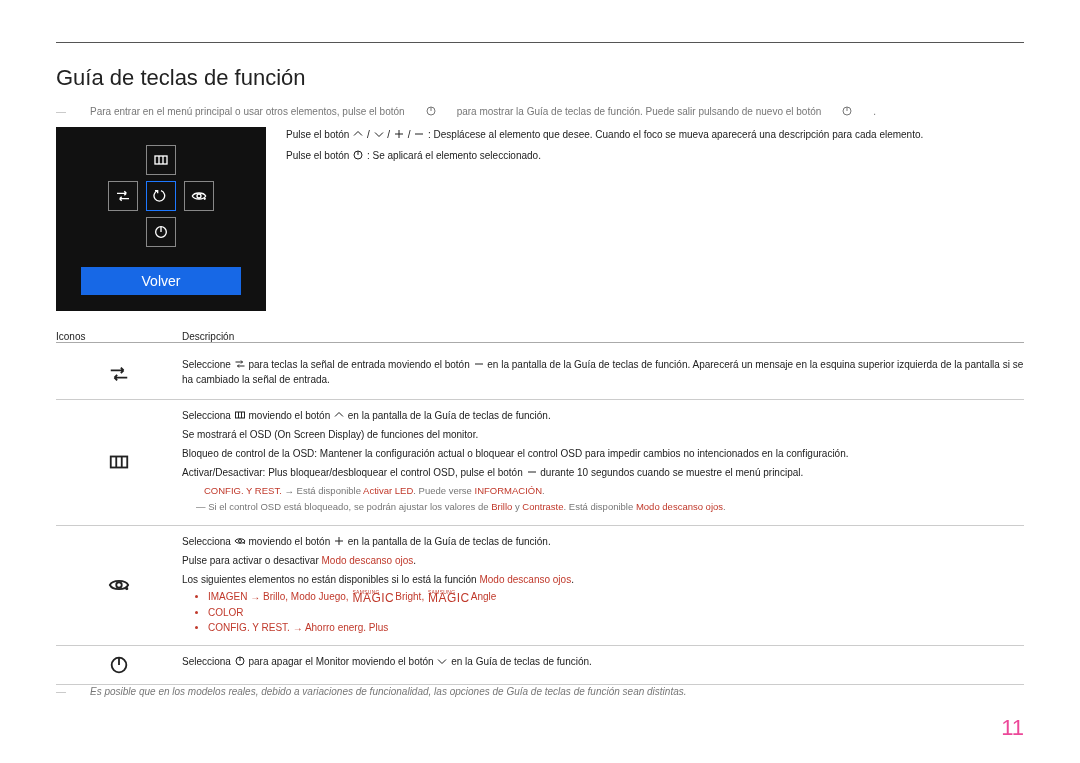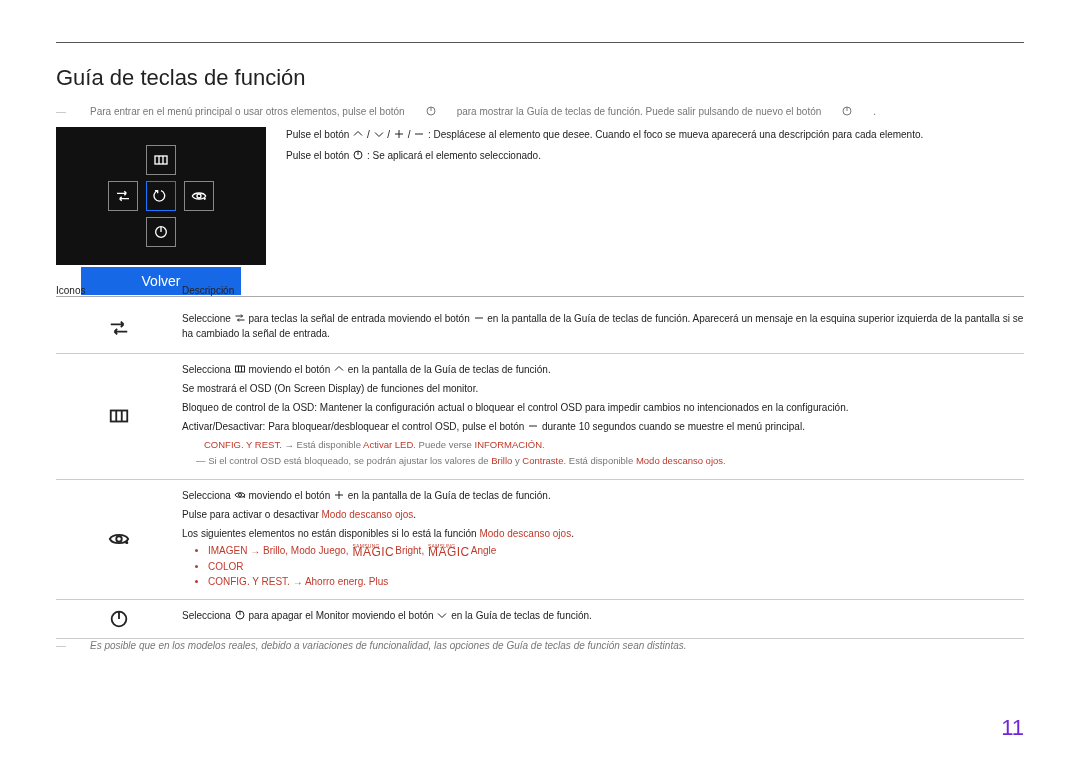--- a/index.html
+++ b/index.html
@@ -41,21 +41,21 @@
   }
   .row-top {
     display: flex;
     gap: 20px;
     align-items: flex-start;
     margin-bottom: 20px;
   }
   
   .osd {
     width: 210px;
-    height: 138px;
+    height: 184px;
     background: #111;
     color: #fff;
     display: flex;
     flex-direction: column;
     align-items: center;
     padding-top: 18px;
     flex-shrink: 0;
   }
   .osd-row { display: flex; gap: 8px; margin-bottom: 6px; }
   .osd-btn {
@@ -111,21 +111,21 @@
     vertical-align: middle;
     margin: 0 1px;
   }
   .magic-stack .t { font-size: 5px; letter-spacing: 0.3px; }
   .magic-stack .b { font-size: 12px; letter-spacing: 0.5px; }
   .page-num {
     position: absolute;
     right: 56px;
     bottom: 22px;
     font-size: 22px;
-    color: #6d28d9;
+    color: #ec4899;
     font-weight: 300;
   }
   .inline-icon {
     display: inline-block;
     width: 12px; height: 12px;
     vertical-align: -2px;
   }
   .foot-note { margin-top: 1px; font-style: italic; }
 </style>
 </head>
@@ -292,21 +292,21 @@
             </svg>
           <span>moviendo el botón</span>
           <svg class="inline-icon" viewBox="0 0 24 24">
               <use href="#i-up"></use>
             </svg>
           <span>en la pantalla de la Guía de teclas de función.</span>
         </p>
         <p class="desc-line">Se mostrará el OSD (On Screen Display) de funciones del monitor.</p>
         <p class="desc-line">Bloqueo de control de la OSD: Mantener la configuración actual o bloquear el control OSD para impedir cambios no intencionados en la configuración.</p>
         <p class="desc-line">
-          <span>Activar/Desactivar: Para bloquear/desbloquear el control OSD, pulse el botón</span>
+          <span>Activar/Desactivar: Plus bloquear/desbloquear el control OSD, pulse el botón</span>
           <svg class="inline-icon" viewBox="0 0 24 24">
               <use href="#i-minus"></use>
             </svg>
           <span>durante 10 segundos cuando se muestre el menú principal.</span>
         </p>
         <p class="desc-sub" style="margin-left:22px">
           <span class="red">CONFIG. Y REST.</span><span> → Está disponible </span><span class="red">Activar LED</span><span>. Puede verse </span><span class="red">INFORMACIÓN</span>.
         </p>
         <p class="desc-sub">―
           <span>Si el control OSD está bloqueado, se podrán ajustar los valores de</span>

